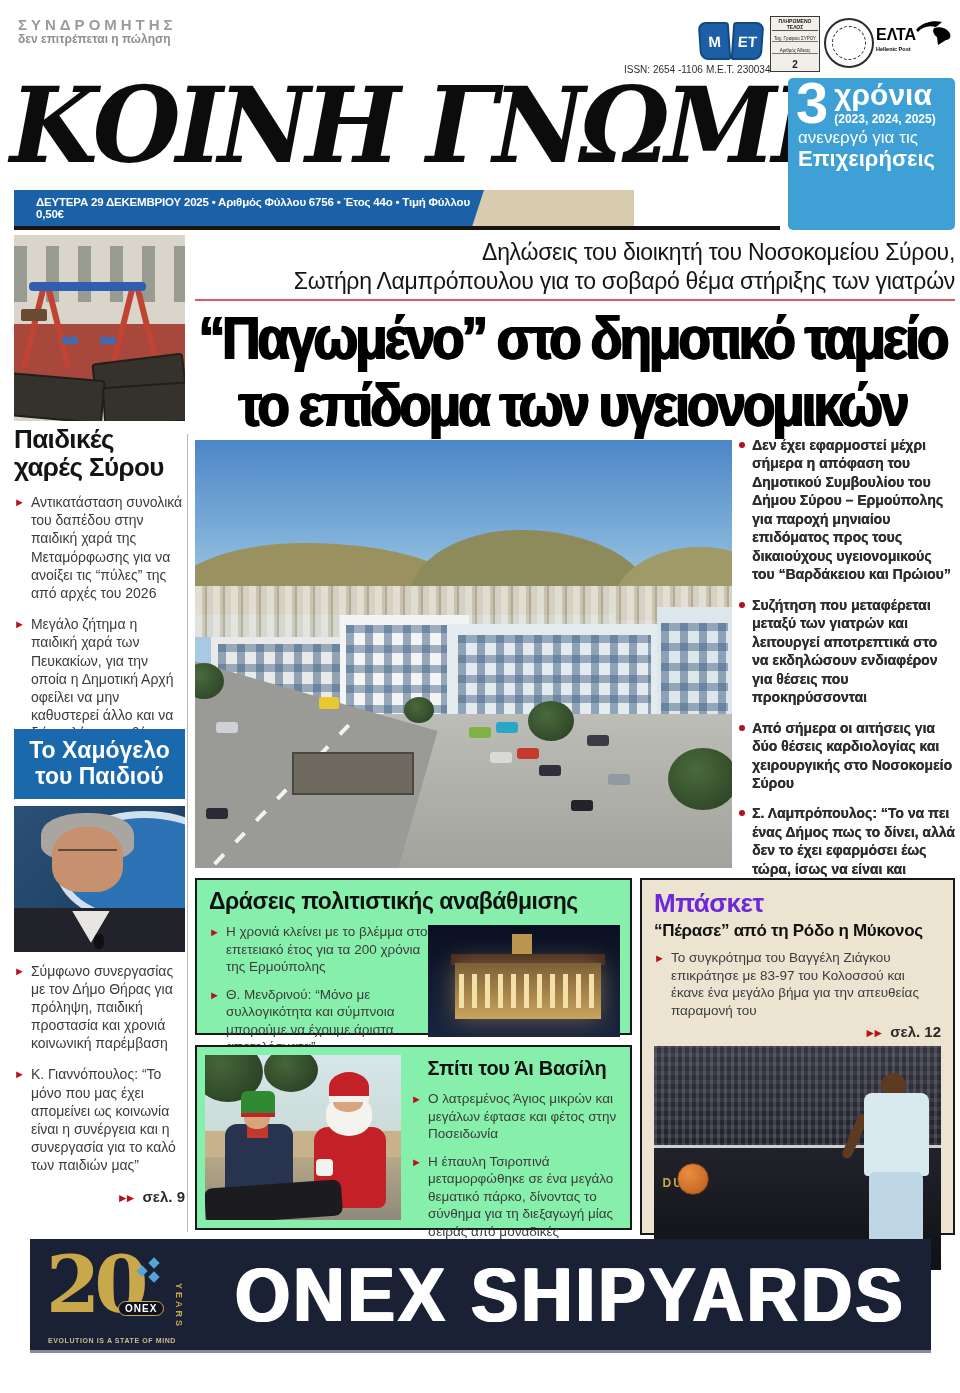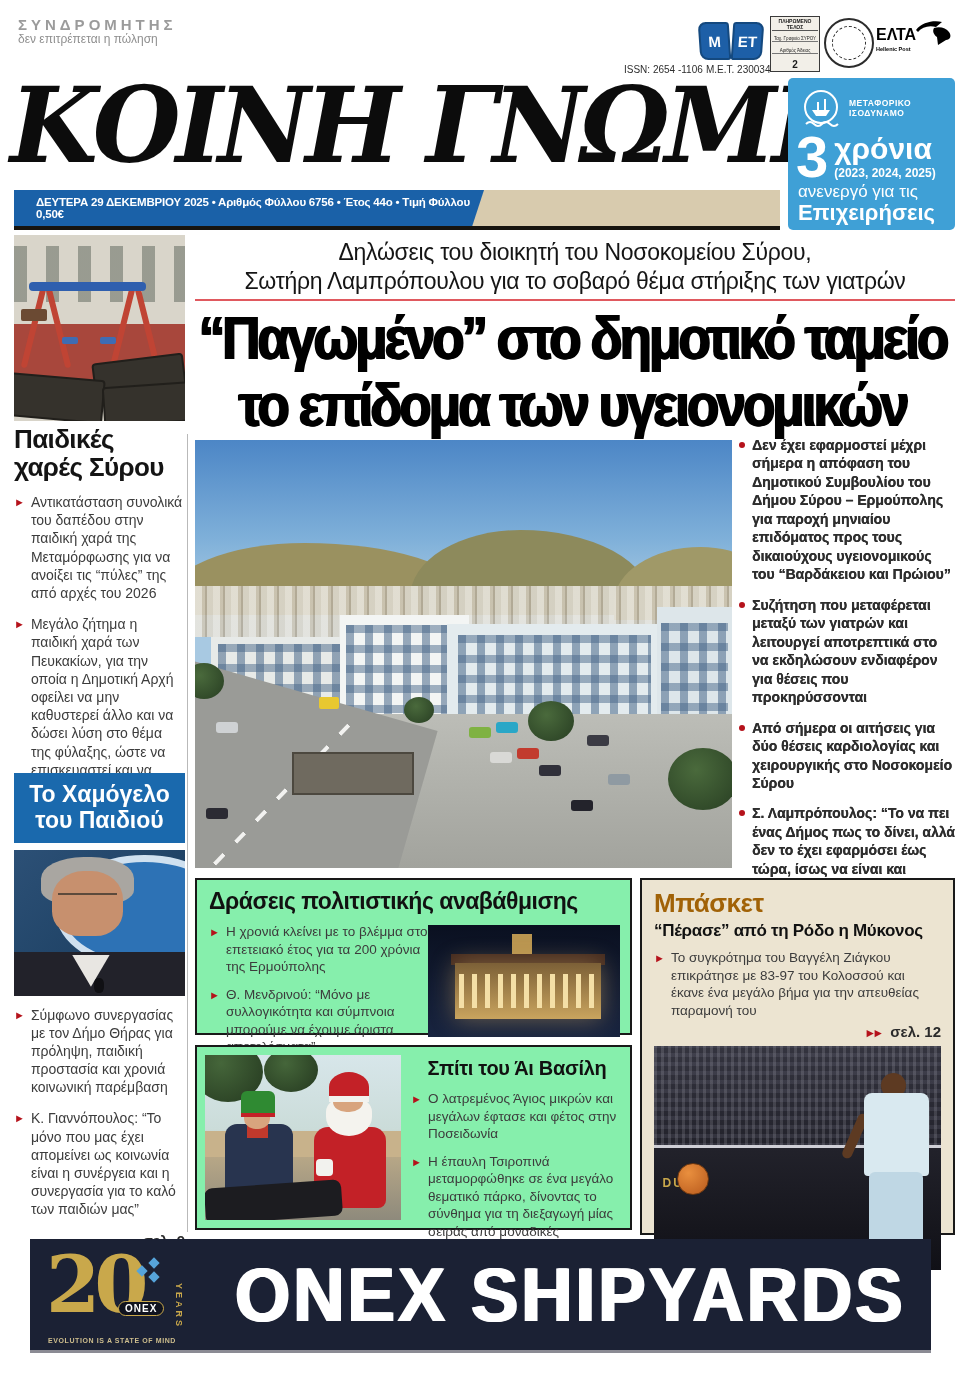--- a/index.html
+++ b/index.html
@@ -3,21 +3,21 @@
 <meta charset="utf-8">
 <style>
   html,body{margin:0;padding:0;background:#ffffff;}
   body{font-family:"Liberation Sans",sans-serif;color:#1a1a1a;}
   .page{position:relative;width:960px;height:1393px;background:#fff;overflow:hidden;}
   .abs{position:absolute;}
 
   
   #subscriber{left:18px;top:16px;line-height:1.15;}
   #subscriber .l1{color:#9b9b9b;font-weight:bold;font-size:15px;letter-spacing:4px;}
-  #subscriber .l2{color:#8f8f8f;font-weight:normal;font-size:12px;}
+  #subscriber .l2{color:#8f8f8f;font-weight:bold;font-size:12px;}
 
   #met-logo{left:699px;top:22px;width:64px;height:38px;display:flex;gap:2px;}
   #met-logo .pg{flex:1;background:#1d5fa7;border:2px solid #14497f;border-radius:3px 8px 8px 3px;
     color:#fff;font-weight:bold;font-size:15px;display:flex;align-items:center;justify-content:center;transform:skewX(-4deg);}
   #met-logo .pg.left{border-radius:8px 3px 3px 8px;transform:skewX(4deg);}
   #stamp-box{left:770px;top:16px;width:46px;height:52px;border:1.5px solid #3a3a3a;background:#f2efe8;
     display:flex;flex-direction:column;align-items:center;justify-content:space-between;padding:1px 1px;text-align:center;}
   #stamp-box .s1{font-size:5px;font-weight:bold;border-bottom:1px solid #555;width:100%;}
   #stamp-box .s2,#stamp-box .s3{font-size:4.5px;border-bottom:1px solid #777;width:100%;}
   #stamp-box .s4{font-size:10px;font-weight:bold;}
@@ -39,30 +39,30 @@
   #promo .shipwrap{width:46px;height:46px;flex:none;}
   #promo .lg{font-size:8.5px;font-weight:bold;line-height:1.15;letter-spacing:.5px;}
   #promo .row3{display:flex;align-items:flex-end;padding:0 8px;}
   #promo .big3{font-size:58px;font-weight:bold;line-height:.85;}
   #promo .xro{font-size:30px;font-weight:bold;line-height:.9;margin-left:6px;}
   #promo .yrs{font-size:12px;margin-left:6px;font-weight:bold;}
   #promo .l2{font-size:17px;padding:2px 10px 0;line-height:1.05;}
   #promo .l3{font-size:22px;font-weight:bold;padding:0 10px;line-height:1.1;}
 
   
-  #dateline{left:14px;top:190px;width:766px;height:36px;background:#d8cbae;}
+  #dateline{left:14px;top:190px;width:620px;height:36px;background:#d8cbae;}
   #dl-left{position:absolute;left:0;top:0;height:100%;width:470px;background:#1a61a8;
     clip-path:polygon(0 0,100% 0,97.5% 100%,0 100%);display:flex;align-items:center;padding-left:22px;box-sizing:border-box;
     color:#fff;font-weight:bold;font-size:11.5px;letter-spacing:-.2px;}
   #dl-right{position:absolute;right:0;top:0;height:100%;width:292px;display:flex;align-items:center;
     color:#141414;font-weight:bold;font-size:10.5px;letter-spacing:-.3px;line-height:1.1;}
   #dl-rule{left:14px;top:226px;width:766px;height:4px;background:#17140f;}
 
   
-  #kicker{left:195px;top:238px;width:760px;text-align:center;font-size:23px;line-height:1.28;color:#151515;letter-spacing:-.3px;}
+  #kicker{left:195px;top:238px;width:760px;text-align:right;font-size:23px;line-height:1.28;color:#151515;letter-spacing:-.3px;}
   #red-rule{left:195px;top:299px;width:760px;height:2px;background:#e0595f;}
   #headline{left:190px;top:304px;width:765px;text-align:center;font-weight:bold;color:#000;
     font-size:54px;line-height:1.12;letter-spacing:-3px;transform:scale(.98,1.12);transform-origin:50% 0;}
   #headline div{text-shadow:1px 0 0 #000,-1px 0 0 #000;}
 
   #v-div{left:187px;top:434px;width:1px;height:798px;background:#b9b9b9;}
 
   
   #main-photo{left:195px;top:440px;width:537px;height:428px;overflow:hidden;background:#a8c9e2;}
   #mp-sky{position:absolute;left:0;top:0;right:0;height:42%;background:linear-gradient(180deg,#4c86c6 0%,#7fb0d9 55%,#b8d4e6 100%);}
@@ -107,21 +107,21 @@
   .pg-seat{position:absolute;width:16px;height:7px;background:#3f6cb3;border-radius:2px;top:55%;}
   .pg-mat{position:absolute;background:#35322c;border:2px solid #211f1b;border-radius:4px;}
   #pg-bench{position:absolute;left:4%;top:40%;width:26px;height:12px;background:#6b4a33;border-radius:2px;}
 
   .sb-sec{width:171px;}
   #pg-sec{left:14px;top:426px;}
   .sb-title{font-size:26px;font-weight:bold;letter-spacing:-.6px;line-height:1.06;color:#141414;margin-bottom:12px;}
   .sb-li{display:flex;gap:6px;margin-bottom:13px;font-size:14px;line-height:1.3;color:#3c3c3c;}
   .tri{color:#b5121b;font-size:11px;padding-top:2px;flex:none;}
 
-  #smile-sec{left:14px;top:773px;}
+  #smile-sec{left:14px;top:729px;}
   #smile-title{background:#1a69ad;color:#fff;text-align:center;font-weight:bold;font-size:23px;line-height:1.12;padding:9px 2px;margin-bottom:7px;}
   #man-photo{position:relative;width:171px;height:146px;overflow:hidden;background:linear-gradient(135deg,#2c5076,#16395a);margin-bottom:10px;}
   #man-logo{position:absolute;right:-28%;top:4%;width:95%;height:68%;border-radius:50%;background:#2d72b5;border:7px solid #cfe0ef;}
   #man-hair{position:absolute;left:16%;top:5%;width:54%;height:32%;background:#a9a6a1;border-radius:46% 46% 30% 30%;}
   #man-face{position:absolute;left:22%;top:15%;width:42%;height:44%;background:#c7906e;border-radius:44% 44% 38% 38%;}
   #man-glass{position:absolute;left:26%;top:30%;width:34%;height:7px;border-top:2px solid #5c4a3c;}
   #man-body{position:absolute;left:0;bottom:0;width:100%;height:30%;background:#22222a;}
   #man-shirt{position:absolute;left:34%;bottom:6%;width:22%;height:22%;background:#e8e6e2;clip-path:polygon(0 0,100% 0,50% 100%);}
   #man-mic{position:absolute;left:47%;bottom:2%;width:10px;height:15px;background:#101014;border-radius:40%;}
 
@@ -134,21 +134,21 @@
   #cu-txt .sb-li{font-size:13.5px;margin-bottom:10px;}
   #night-photo{position:absolute;right:-2px;top:2px;width:192px;height:112px;overflow:hidden;background:linear-gradient(#0a1020,#182440);}
   #nt-b{position:absolute;left:14%;top:34%;width:76%;height:50%;background:linear-gradient(#7c6037,#c9a45e);box-shadow:0 0 24px rgba(222,180,105,.45);}
   #nt-roof{position:absolute;left:12%;top:26%;width:80%;height:10%;background:#42291f;}
   #nt-w{position:absolute;left:16%;top:44%;width:72%;height:30%;
     background-image:repeating-linear-gradient(90deg,#f4dfa6 0 5px,rgba(0,0,0,0) 5px 13px);}
   #nt-tw{position:absolute;left:44%;top:8%;width:10%;height:20%;background:#b99550;}
 
   
   #basket{left:640px;top:878px;width:315px;height:357px;background:#ece4d1;border:2px solid #191919;box-sizing:border-box;padding:8px 12px;}
-  #basket h2{margin:0;font-size:26px;letter-spacing:-.5px;color:#a16207;}
+  #basket h2{margin:0;font-size:26px;letter-spacing:-.5px;color:#6d28d9;}
   #basket h3{margin:2px 0 8px;font-size:17px;letter-spacing:-.3px;color:#111;}
   #basket .sb-li{font-size:13.5px;margin-bottom:4px;}
   #bk-photo{position:relative;margin-top:6px;width:287px;height:224px;overflow:hidden;background:linear-gradient(#34343f 0%,#22222b 45%,#101016 100%);}
   #bk-crowd{position:absolute;inset:0 0 55% 0;
     background-image:repeating-linear-gradient(90deg,rgba(205,205,215,.16) 0 3px,rgba(0,0,0,0) 3px 7px),
                      repeating-linear-gradient(0deg,rgba(120,120,140,.18) 0 4px,rgba(0,0,0,0) 4px 9px);}
   #bk-rail{position:absolute;left:0;top:44%;width:100%;height:3px;background:#cfcfd6;}
   #bk-sign{position:absolute;right:6%;top:56%;color:#b07fd6;font-weight:bold;font-size:20px;letter-spacing:2px;}
   #bk-sign2{position:absolute;left:3%;top:58%;color:#c9a84b;font-weight:bold;font-size:12px;letter-spacing:2px;}
   #bk-p1{position:absolute;left:22%;top:8%;width:27%;height:90%;}
@@ -237,35 +237,20 @@
     </svg>
     <div class="sub">Hellenic Post</div>
   </div>
 
   <div class="abs" id="issn">ISSN: 2654 -1106</div>
   <div class="abs" id="metno">Μ.Ε.Τ. 230034</div>
 
   <div class="abs" id="masthead">ΚΟΙΝΗ ΓΝΩΜΗ</div>
 
   <div class="abs" id="promo">
-    <div class="toprow">
-      <div class="shipwrap">
-        <svg width="46" height="46" viewBox="0 0 46 46">
-          <circle cx="23" cy="21" r="16" fill="none" stroke="#fff" stroke-width="2"></circle>
-          <path d="M14 24 h18 l-4 6 h-10 z" fill="#fff"></path>
-          <line x1="20" y1="16" x2="20" y2="24" stroke="#fff" stroke-width="2"></line>
-          <line x1="27" y1="13" x2="27" y2="24" stroke="#fff" stroke-width="2"></line>
-          <path d="M8 38 q4 -4 8 0 t8 0 t8 0 t8 0" fill="none" stroke="#fff" stroke-width="2"></path>
-        </svg>
-      </div>
-      <div class="lg">
-        <div>ΜΕΤΑΦΟΡΙΚΟ</div>
-        <div>ΙΣΟΔΥΝΑΜΟ</div>
-      </div>
-    </div>
     <div class="row3">
       <span class="big3">3</span>
       <span>
         <span class="xro">χρόνια</span><br>
         <span class="yrs">(2023, 2024, 2025)</span>
       </span>
     </div>
     <div class="l2">ανενεργό για τις</div>
     <div class="l3">Επιχειρήσεις</div>
   </div>

